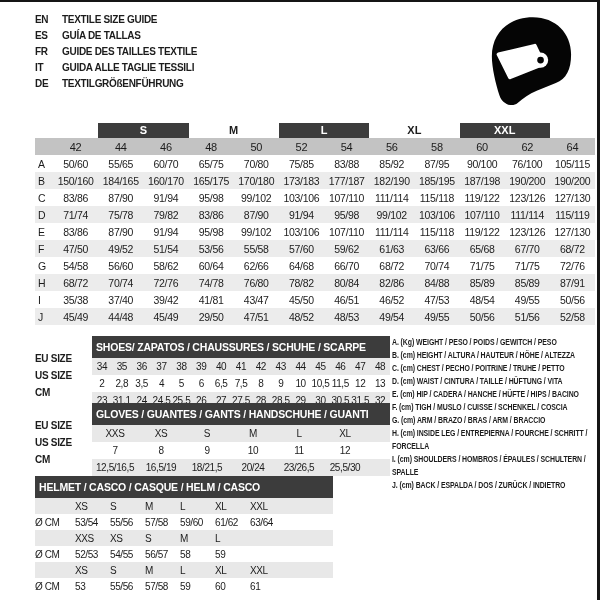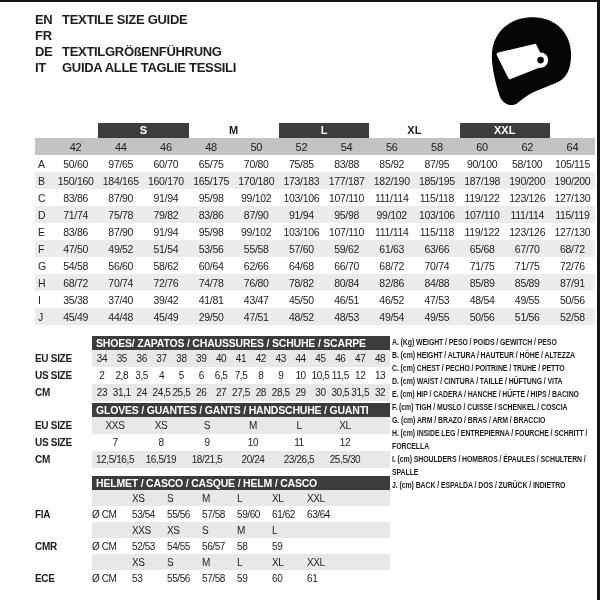--- a/index.html
+++ b/index.html
@@ -7,21 +7,21 @@
     --ink:#1c1c1c;
   }
   html,body{margin:0;padding:0;background:#fff;}
   .page{position:relative;width:600px;height:600px;background:#fff;overflow:hidden;
         font-family:"Liberation Sans","DejaVu Sans",sans-serif;color:var(--ink);}
   .top-line{position:absolute;left:0;top:0;width:600px;height:2px;background:#151515;}
   .right-line{position:absolute;left:597px;top:0;width:3px;height:600px;background:#151515;}
 
   
   .langs{position:absolute;left:35px;top:11px;}
-  .lang{display:flex;height:16px;align-items:center;font-weight:bold;font-size:13px;letter-spacing:-0.3px;}
+  .lang{display:flex;height:16px;align-items:center;font-weight:bold;font-size:10px;letter-spacing:-0.3px;}
   .lang .code{width:27px;}
 
   
   .helmet-icon{position:absolute;left:489px;top:13px;width:84px;height:98px;}
 
   
   .main-table{position:absolute;left:35px;top:122px;width:560px;}
   .mt-row{display:grid;grid-template-columns:18px repeat(12,1fr);height:17px;align-items:center;}
   .mt-group{height:16px;}
   .mt-gcell{font-weight:bold;font-size:11px;height:15px;display:flex;align-items:center;justify-content:center;}
@@ -31,21 +31,21 @@
   .mt-sizes .mt-cell{font-size:11px;}
   .mt-data.alt{background:var(--zebra);}
   .mt-letter{font-size:10.5px;padding-left:3px;}
 
   
   .subtable{position:absolute;left:35px;display:flex;width:355px;}
   .sub-labels{width:57px;box-sizing:border-box;padding-top:14px;display:flex;flex-direction:column;}
   .sub-label{height:17px;display:flex;align-items:center;font-weight:bold;font-size:10px;letter-spacing:-0.3px;white-space:nowrap;}
   .helmet-labels .sub-label{height:16px;}
   .sub-body{width:298px;}
-  .sub-title{height:14px;background:var(--dark);color:#fff;font-weight:bold;font-size:10.5px;
+  .sub-title{height:22px;background:var(--dark);color:#fff;font-weight:bold;font-size:10.5px;
              display:flex;align-items:center;padding-left:4px;box-sizing:border-box;
              letter-spacing:-0.2px;white-space:nowrap;}
   .sub-row{display:grid;height:17px;align-items:center;}
   .sub-row.shade{background:var(--band);}
   .sub-cell{text-align:center;font-size:10px;letter-spacing:-0.4px;white-space:nowrap;}
   .shoes-cols{grid-template-columns:repeat(15,1fr);}
   .gloves-cols{grid-template-columns:repeat(6,46px);}
   .helmet-cols{grid-template-columns:40px repeat(6,35px);height:16px;}
   .helmet-cols .sub-cell{text-align:left;}
 
@@ -61,29 +61,34 @@
 <div class="page">
   <div class="top-line"></div>
   <div class="right-line"></div>
 
   <div class="langs">
       <div class="lang">
         <div class="code">EN</div>
         <div class="title">TEXTILE SIZE GUIDE</div>
       </div>
       <div class="lang">
+        <div class="code">ES</div>
+        <div class="title">GUÍA DE TALLAS</div>
+      </div>
+      <div class="lang">
         <div class="code">FR</div>
+        <div class="title">GUIDE DES TAILLES TEXTILE</div>
+      </div>
+      <div class="lang">
+        <div class="code">IT</div>
+        <div class="title">GUIDA ALLE TAGLIE TESSILI</div>
       </div>
       <div class="lang">
         <div class="code">DE</div>
         <div class="title">TEXTILGRÖßENFÜHRUNG</div>
-      </div>
-      <div class="lang">
-        <div class="code">IT</div>
-        <div class="title">GUIDA ALLE TAGLIE TESSILI</div>
       </div>
     </div>
 
   <svg class="helmet-icon" viewBox="0 0 88 100" aria-hidden="true">
     <path d="M46 3 C70 3 86 20 86 42 C86 58 81 68 70 72 L50 80 C42 83 36 88 30 93 C24 98 14 94 11 85 C7 73 3 56 3 44 C3 19 21 3 46 3 Z" fill="#050505"></path>
     <path d="M10 42 L48 33 L57 52 L22 66 Z" fill="#ffffff" stroke="#ffffff" stroke-width="4" stroke-linejoin="round"></path>
     <circle cx="54" cy="48" r="8" fill="#ffffff"></circle>
     <circle cx="54" cy="48" r="3.5" fill="#050505"></circle>
   </svg>
 
@@ -106,30 +111,30 @@
         <div class="mt-cell">54</div>
         <div class="mt-cell">56</div>
         <div class="mt-cell">58</div>
         <div class="mt-cell">60</div>
         <div class="mt-cell">62</div>
         <div class="mt-cell">64</div>
       </div>
       <div class="mt-row mt-data">
         <div class="mt-letter">A</div>
         <div class="mt-cell">50/60</div>
-        <div class="mt-cell">97/65</div>
+        <div class="mt-cell">55/65</div>
         <div class="mt-cell">60/70</div>
         <div class="mt-cell">65/75</div>
         <div class="mt-cell">70/80</div>
         <div class="mt-cell">75/85</div>
         <div class="mt-cell">83/88</div>
         <div class="mt-cell">85/92</div>
         <div class="mt-cell">87/95</div>
         <div class="mt-cell">90/100</div>
-        <div class="mt-cell">58/100</div>
+        <div class="mt-cell">76/100</div>
         <div class="mt-cell">105/115</div>
       </div>
       <div class="mt-row mt-data alt">
         <div class="mt-letter">B</div>
         <div class="mt-cell">150/160</div>
         <div class="mt-cell">184/165</div>
         <div class="mt-cell">160/170</div>
         <div class="mt-cell">165/175</div>
         <div class="mt-cell">170/180</div>
         <div class="mt-cell">173/183</div>
@@ -357,28 +362,20 @@
             <div class="sub-cell">18/21,5</div>
             <div class="sub-cell">20/24</div>
             <div class="sub-cell">23/26,5</div>
             <div class="sub-cell">25,5/30</div>
           </div>
         </div>
     </div>
   </div>
 
   <div class="subtable" style="top:476px">
-    <div class="sub-labels helmet-labels">
-        <div class="sub-label"></div>
-        <div class="sub-label">FIA</div>
-        <div class="sub-label"></div>
-        <div class="sub-label">CMR</div>
-        <div class="sub-label"></div>
-        <div class="sub-label">ECE</div>
-      </div>
     <div class="sub-body">
       <div class="sub-title">HELMET / CASCO / CASQUE / HELM / CASCO</div>
       <div class="sub-rows">
           <div class="sub-row helmet-cols shade">
             <div class="sub-cell"></div>
             <div class="sub-cell">XS</div>
             <div class="sub-cell">S</div>
             <div class="sub-cell">M</div>
             <div class="sub-cell">L</div>
             <div class="sub-cell">XL</div>

